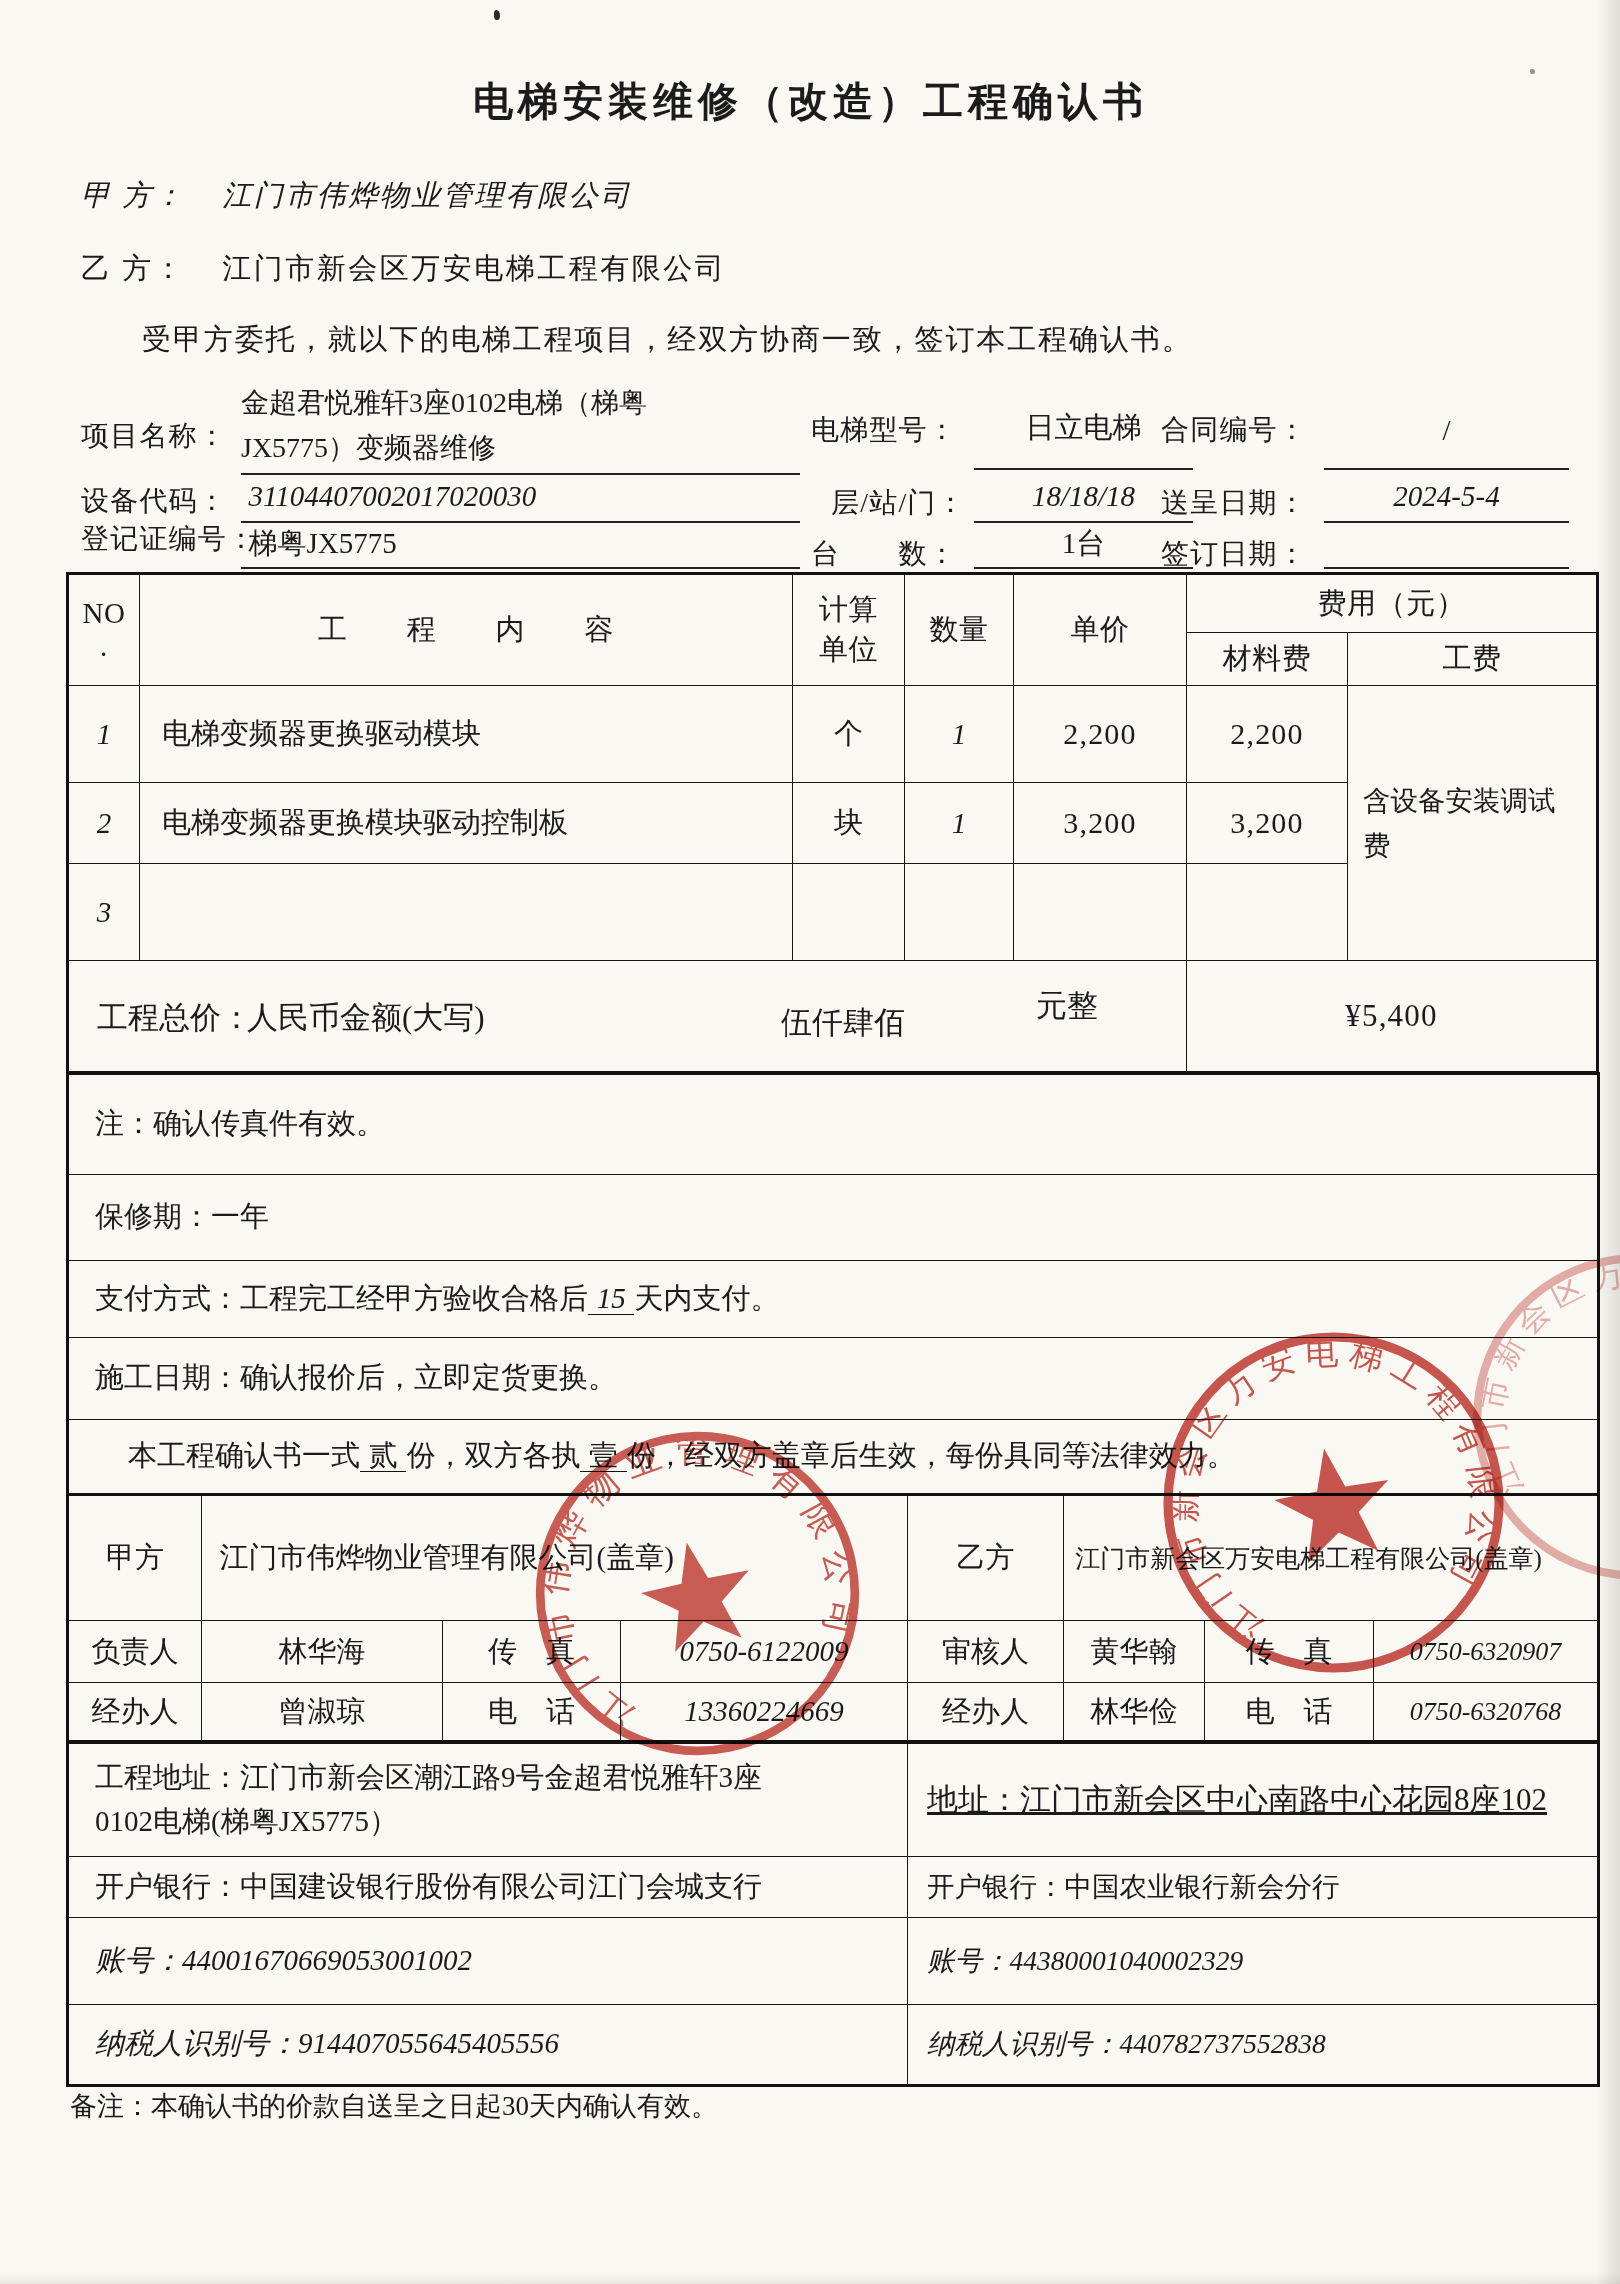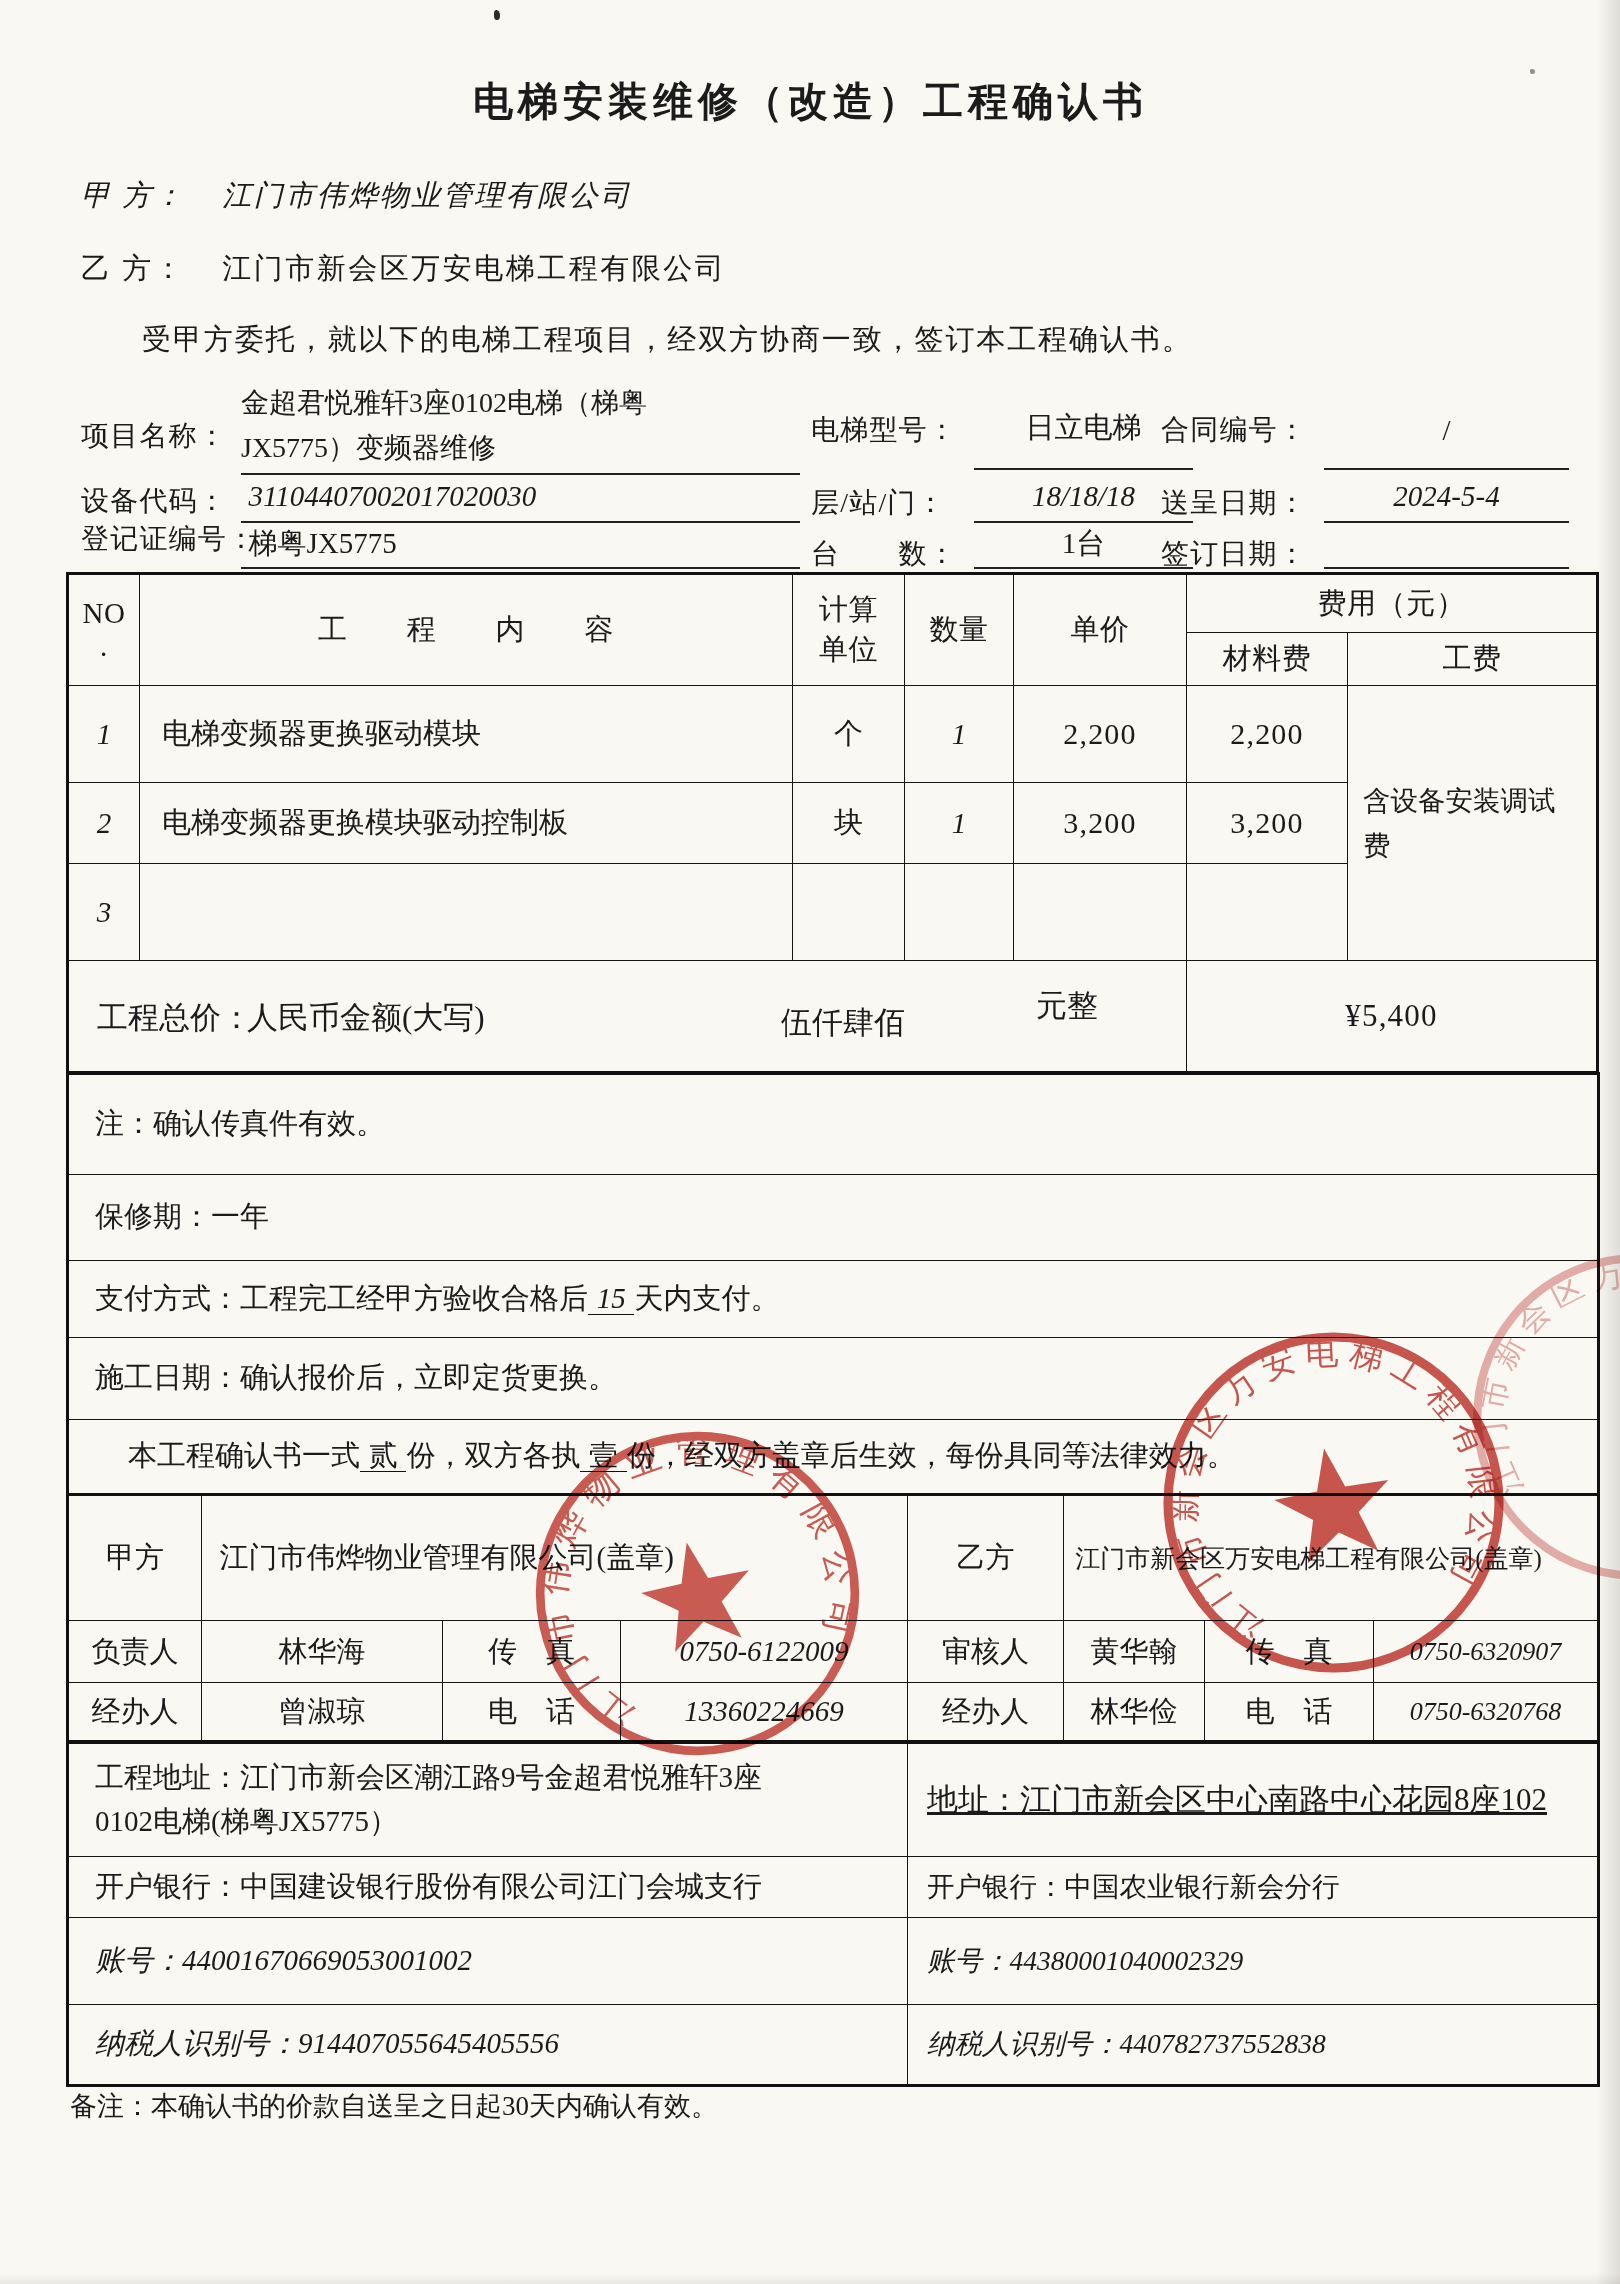--- a/index.html
+++ b/index.html
@@ -77,21 +77,21 @@
 
   <div class="abs flabel" style="left:81px; top:482px;">设备代码：</div>
   <div class="abs ufield uval left num" style="left:241px; top:474px; width:559px; height:49px; line-height:44px;">31104407002017020030</div>
 
   <div class="abs flabel" style="left:81px; top:520px;">登记证编号：</div>
   <div class="abs ufield uval left" style="left:241px; top:524px; width:559px; height:45px; line-height:39px;">梯粤JX5775</div>
 
   <div class="abs flabel" style="left:811px; top:411px;">电梯型号：</div>
   <div class="abs ufield uval" style="left:974px; top:405px; width:219px; height:65px; line-height:44px;">日立电梯</div>
 
-  <div class="abs flabel" style="left:811px; top:484px;">层/站/门：</div>
+  <div class="abs flabel" style="left:831px; top:484px;">层/站/门：</div>
   <div class="abs ufield uval num" style="left:974px; top:474px; width:219px; height:49px; line-height:44px;">18/18/18</div>
 
   <div class="abs flabel" style="left:811px; top:535px;">台　　数：</div>
   <div class="abs ufield uval" style="left:974px; top:524px; width:219px; height:45px; line-height:39px;">1台</div>
 
   <div class="abs flabel" style="left:1161px; top:411px;">合同编号：</div>
   <div class="abs ufield uval" style="left:1324px; top:405px; width:245px; height:65px; line-height:50px;">/</div>
 
   <div class="abs flabel" style="left:1161px; top:484px;">送呈日期：</div>
   <div class="abs ufield uval num" style="left:1324px; top:474px; width:245px; height:49px; line-height:44px;">2024-5-4</div>

